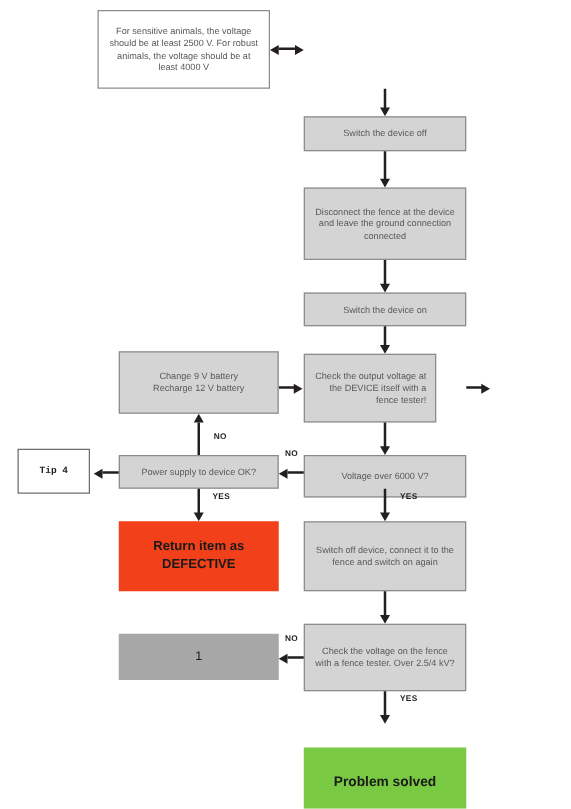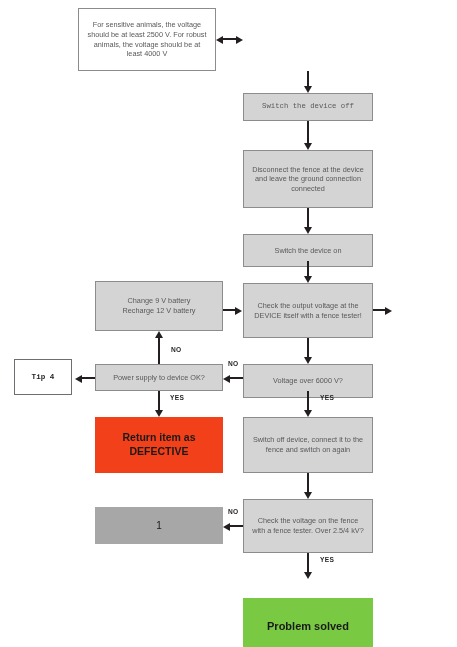--- a/index.html
+++ b/index.html
@@ -133,42 +133,42 @@
   </div>
 
   <div class="ln ln-h" style="left:223px; top:38px; width:14px;"></div>
   <div class="arrow arrow-right" style="left:236px; top:35.5px;"></div>
   <div class="arrow arrow-left" style="left:216px; top:35.5px;"></div>
 
 
   <div class="ln ln-v" style="left:307px; top:71px; height:17px;"></div>
   <div class="arrow arrow-down" style="left:303.5px; top:86px;"></div>
 
-  <div class="node box-grey" style="left:243px; top:93px; width:130px; height:28px;font-family:Liberation Mono, monospace;">
+  <div class="node box-grey" style="left:243px; top:93px; width:130px; height:28px;">
     <span class="inner">Switch the device off</span>
   </div>
 
   <div class="ln ln-v" style="left:307px; top:121px; height:24px;"></div>
   <div class="arrow arrow-down" style="left:303.5px; top:143px;"></div>
 
   <div class="node box-grey" style="left:243px; top:150px; width:130px; height:58px;">
     <span class="inner">Disconnect the fence at the device and leave the ground connection connected</span>
   </div>
 
   <div class="ln ln-v" style="left:307px; top:208px; height:21px;"></div>
   <div class="arrow arrow-down" style="left:303.5px; top:227px;"></div>
 
-  <div class="node box-grey" style="left:243px; top:234px; width:130px; height:33px;">
+  <div class="node box-grey" style="left:243px; top:234px; width:130px; height:27px;">
     <span class="inner">Switch the device on</span>
   </div>
 
   <div class="ln ln-v" style="left:307px; top:261px; height:17px;"></div>
   <div class="arrow arrow-down" style="left:303.5px; top:276px;"></div>
 
-  <div class="node box-grey" style="left:243px; top:283px; width:130px; height:55px;">
+  <div class="node box-grey" style="left:243px; top:283px; width:106px; height:55px;text-align:right;">
     <span class="inner">Check the output voltage at the DEVICE itself with a fence tester!</span>
   </div>
 
   <div class="ln ln-h" style="left:223px; top:309px; width:13px;"></div>
   <div class="arrow arrow-right" style="left:235px; top:306.5px;"></div>
 
   <div class="ln ln-h" style="left:373px; top:309px; width:13px;"></div>
   <div class="arrow arrow-right" style="left:385px; top:306.5px;"></div>
 
   <div class="node box-grey" style="left:95px; top:281px; width:128px; height:50px;">

